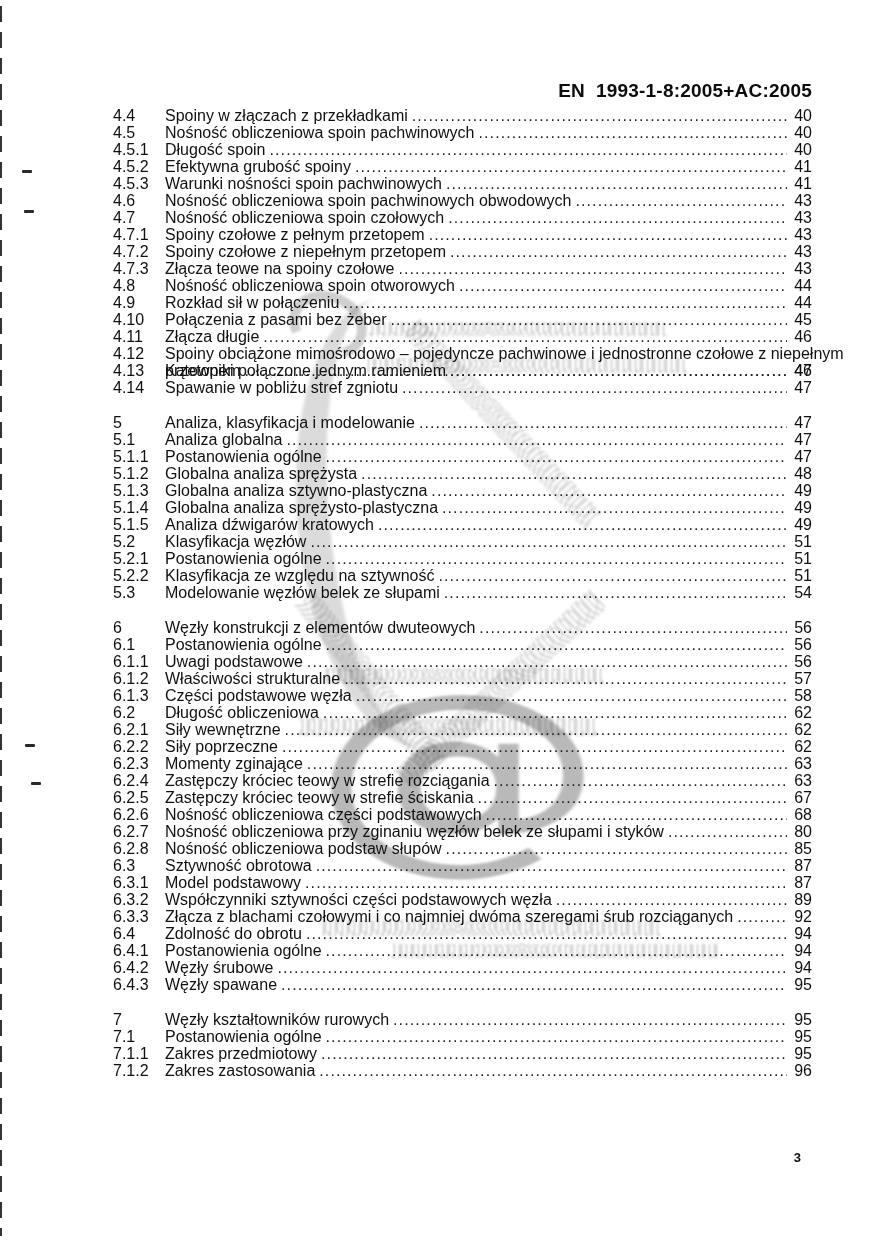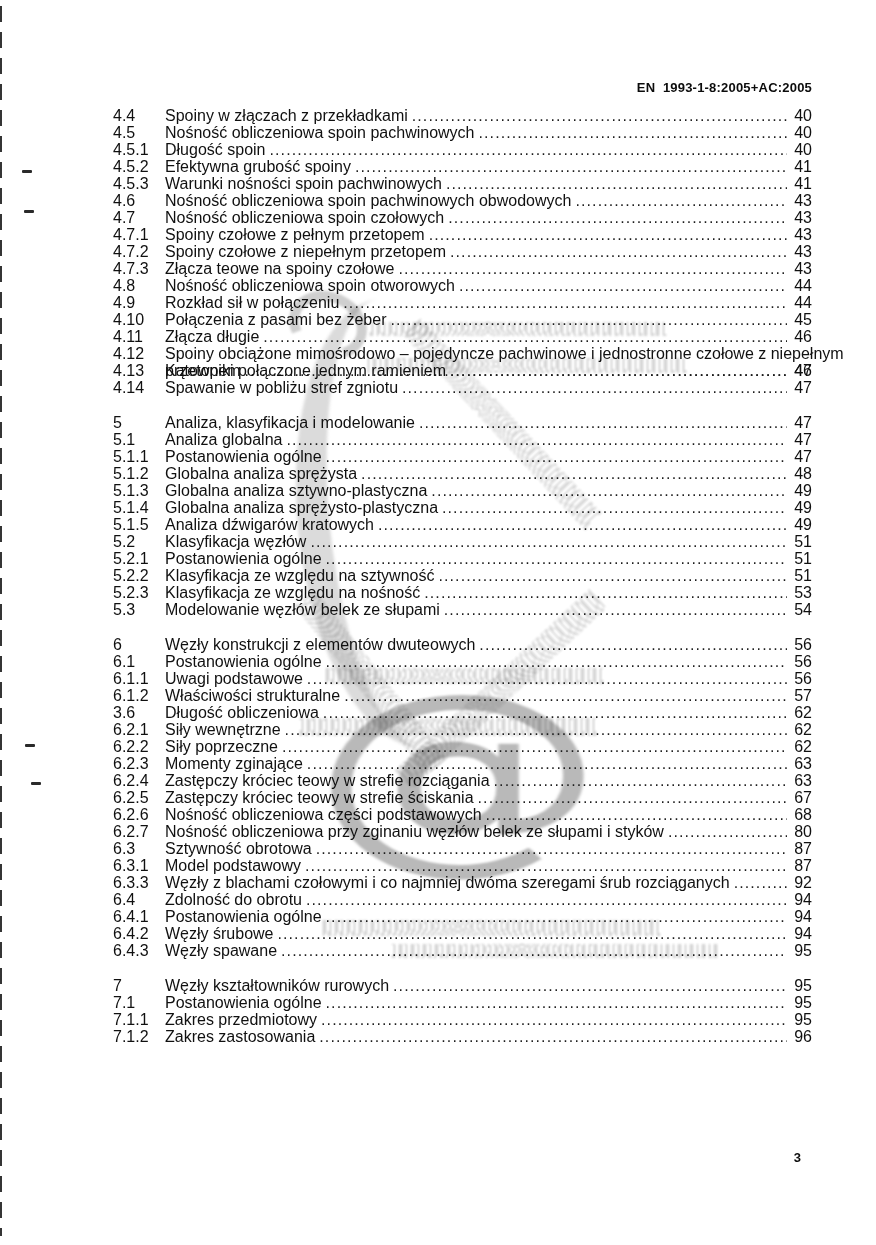--- a/index.html
+++ b/index.html
@@ -8,21 +8,21 @@
     background:#ffffff;
     position:relative;
     overflow:hidden;
     font-family:"Liberation Sans", sans-serif;
     color:#101010;
   }
 
   
   .doc-header{
     position:absolute; top:80px; right:64px;
-    font-size:13px; font-weight:700; letter-spacing:.2px;
+    font-size:19px; font-weight:700; letter-spacing:.2px;
     white-space:pre; color:#0c0c0c;
   }
   .doc-footer{
     position:absolute; top:1150px; right:75px;
     font-size:13px; font-weight:700; color:#0c0c0c;
   }
 
   
   .toc{
     position:absolute; left:113px; top:107px; width:699px;
@@ -418,30 +418,20 @@
     <span class="num">5.2.2</span>
     <div class="body">
       <div class="tline">
         <span class="title">Klasyfikacja ze względu na sztywność</span>
         <span class="leader"></span>
         <span class="page">51</span>
       </div>
     </div>
   </div>
 
-  <div class="row">
-    <span class="num">5.2.3</span>
-    <div class="body">
-      <div class="tline">
-        <span class="title">Klasyfikacja ze względu na nośność</span>
-        <span class="leader"></span>
-        <span class="page">53</span>
-      </div>
-    </div>
-  </div>
 
   <div class="row">
     <span class="num">5.3</span>
     <div class="body">
       <div class="tline">
         <span class="title">Modelowanie węzłów belek ze słupami</span>
         <span class="leader"></span>
         <span class="page">54</span>
       </div>
     </div>
@@ -485,23 +475,33 @@
     <span class="num">6.1.2</span>
     <div class="body">
       <div class="tline">
         <span class="title">Właściwości strukturalne</span>
         <span class="leader"></span>
         <span class="page">57</span>
       </div>
     </div>
   </div>
 
-
-  <div class="row">
-    <span class="num">3.6</span>
+  <div class="row">
+    <span class="num">6.1.3</span>
+    <div class="body">
+      <div class="tline">
+        <span class="title">Części podstawowe węzła</span>
+        <span class="leader"></span>
+        <span class="page">58</span>
+      </div>
+    </div>
+  </div>
+
+  <div class="row">
+    <span class="num">6.2</span>
     <div class="body">
       <div class="tline">
         <span class="title">Długość obliczeniowa</span>
         <span class="leader"></span>
         <span class="page">62</span>
       </div>
     </div>
   </div>
 
   <div class="row">
@@ -574,20 +574,30 @@
     <span class="num">6.2.7</span>
     <div class="body">
       <div class="tline">
         <span class="title">Nośność obliczeniowa przy zginaniu węzłów belek ze słupami i styków</span>
         <span class="leader"></span>
         <span class="page">80</span>
       </div>
     </div>
   </div>
 
+  <div class="row">
+    <span class="num">6.2.8</span>
+    <div class="body">
+      <div class="tline">
+        <span class="title">Nośność obliczeniowa podstaw słupów</span>
+        <span class="leader"></span>
+        <span class="page">85</span>
+      </div>
+    </div>
+  </div>
 
   <div class="row">
     <span class="num">6.3</span>
     <div class="body">
       <div class="tline">
         <span class="title">Sztywność obrotowa</span>
         <span class="leader"></span>
         <span class="page">87</span>
       </div>
     </div>
@@ -597,26 +607,36 @@
     <span class="num">6.3.1</span>
     <div class="body">
       <div class="tline">
         <span class="title">Model podstawowy</span>
         <span class="leader"></span>
         <span class="page">87</span>
       </div>
     </div>
   </div>
 
+  <div class="row">
+    <span class="num">6.3.2</span>
+    <div class="body">
+      <div class="tline">
+        <span class="title">Współczynniki sztywności części podstawowych węzła</span>
+        <span class="leader"></span>
+        <span class="page">89</span>
+      </div>
+    </div>
+  </div>
 
   <div class="row">
     <span class="num">6.3.3</span>
     <div class="body">
       <div class="tline">
-        <span class="title">Węzły z blachami czołowymi i co najmniej dwóma szeregami śrub rozciąganych</span>
+        <span class="title">Złącza z blachami czołowymi i co najmniej dwóma szeregami śrub rozciąganych</span>
         <span class="leader"></span>
         <span class="page">92</span>
       </div>
     </div>
   </div>
 
 
   <div class="row">
     <span class="num">6.4</span>
     <div class="body">

